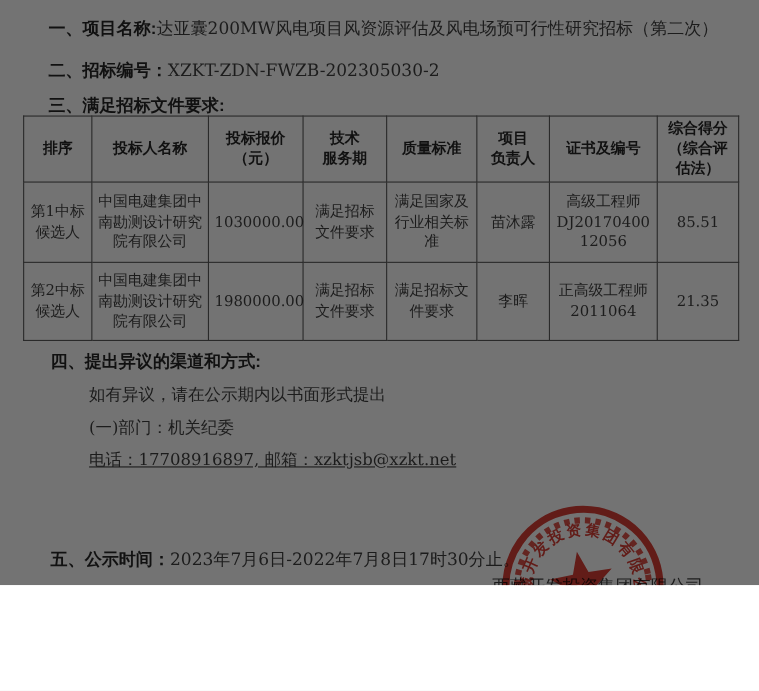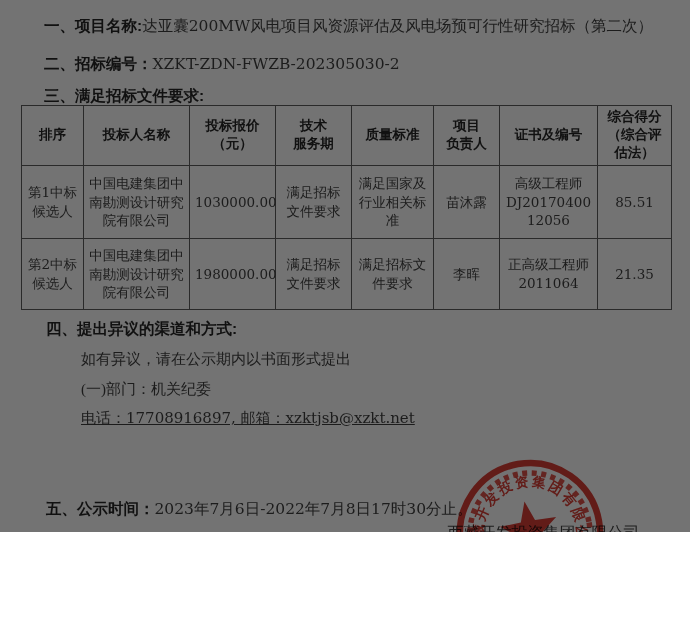--- a/index.html
+++ b/index.html
@@ -26,21 +26,21 @@
   .l4 { left: 46px; top: 319px; text-align: right; }
   .l5 { left: 46px; top: 499px; }
   .sub-line {
     position: absolute;
     left: 81px;
     font-size: 15px;
     white-space: nowrap;
     text-align: center;
   }
   .p0 { top: 350px; }
-  .p1 { top: 380px; font-family: Liberation Serif, serif; }
+  .p1 { top: 380px; }
   .p2 { top: 409px; text-decoration: underline; }
   .p3 { top: 439px; }
   .p4 { top: 469px; }
 
   table.candidates {
     position: absolute;
     left: 21px;
     top: 105px;
     width: 650px;
     border-collapse: collapse;

